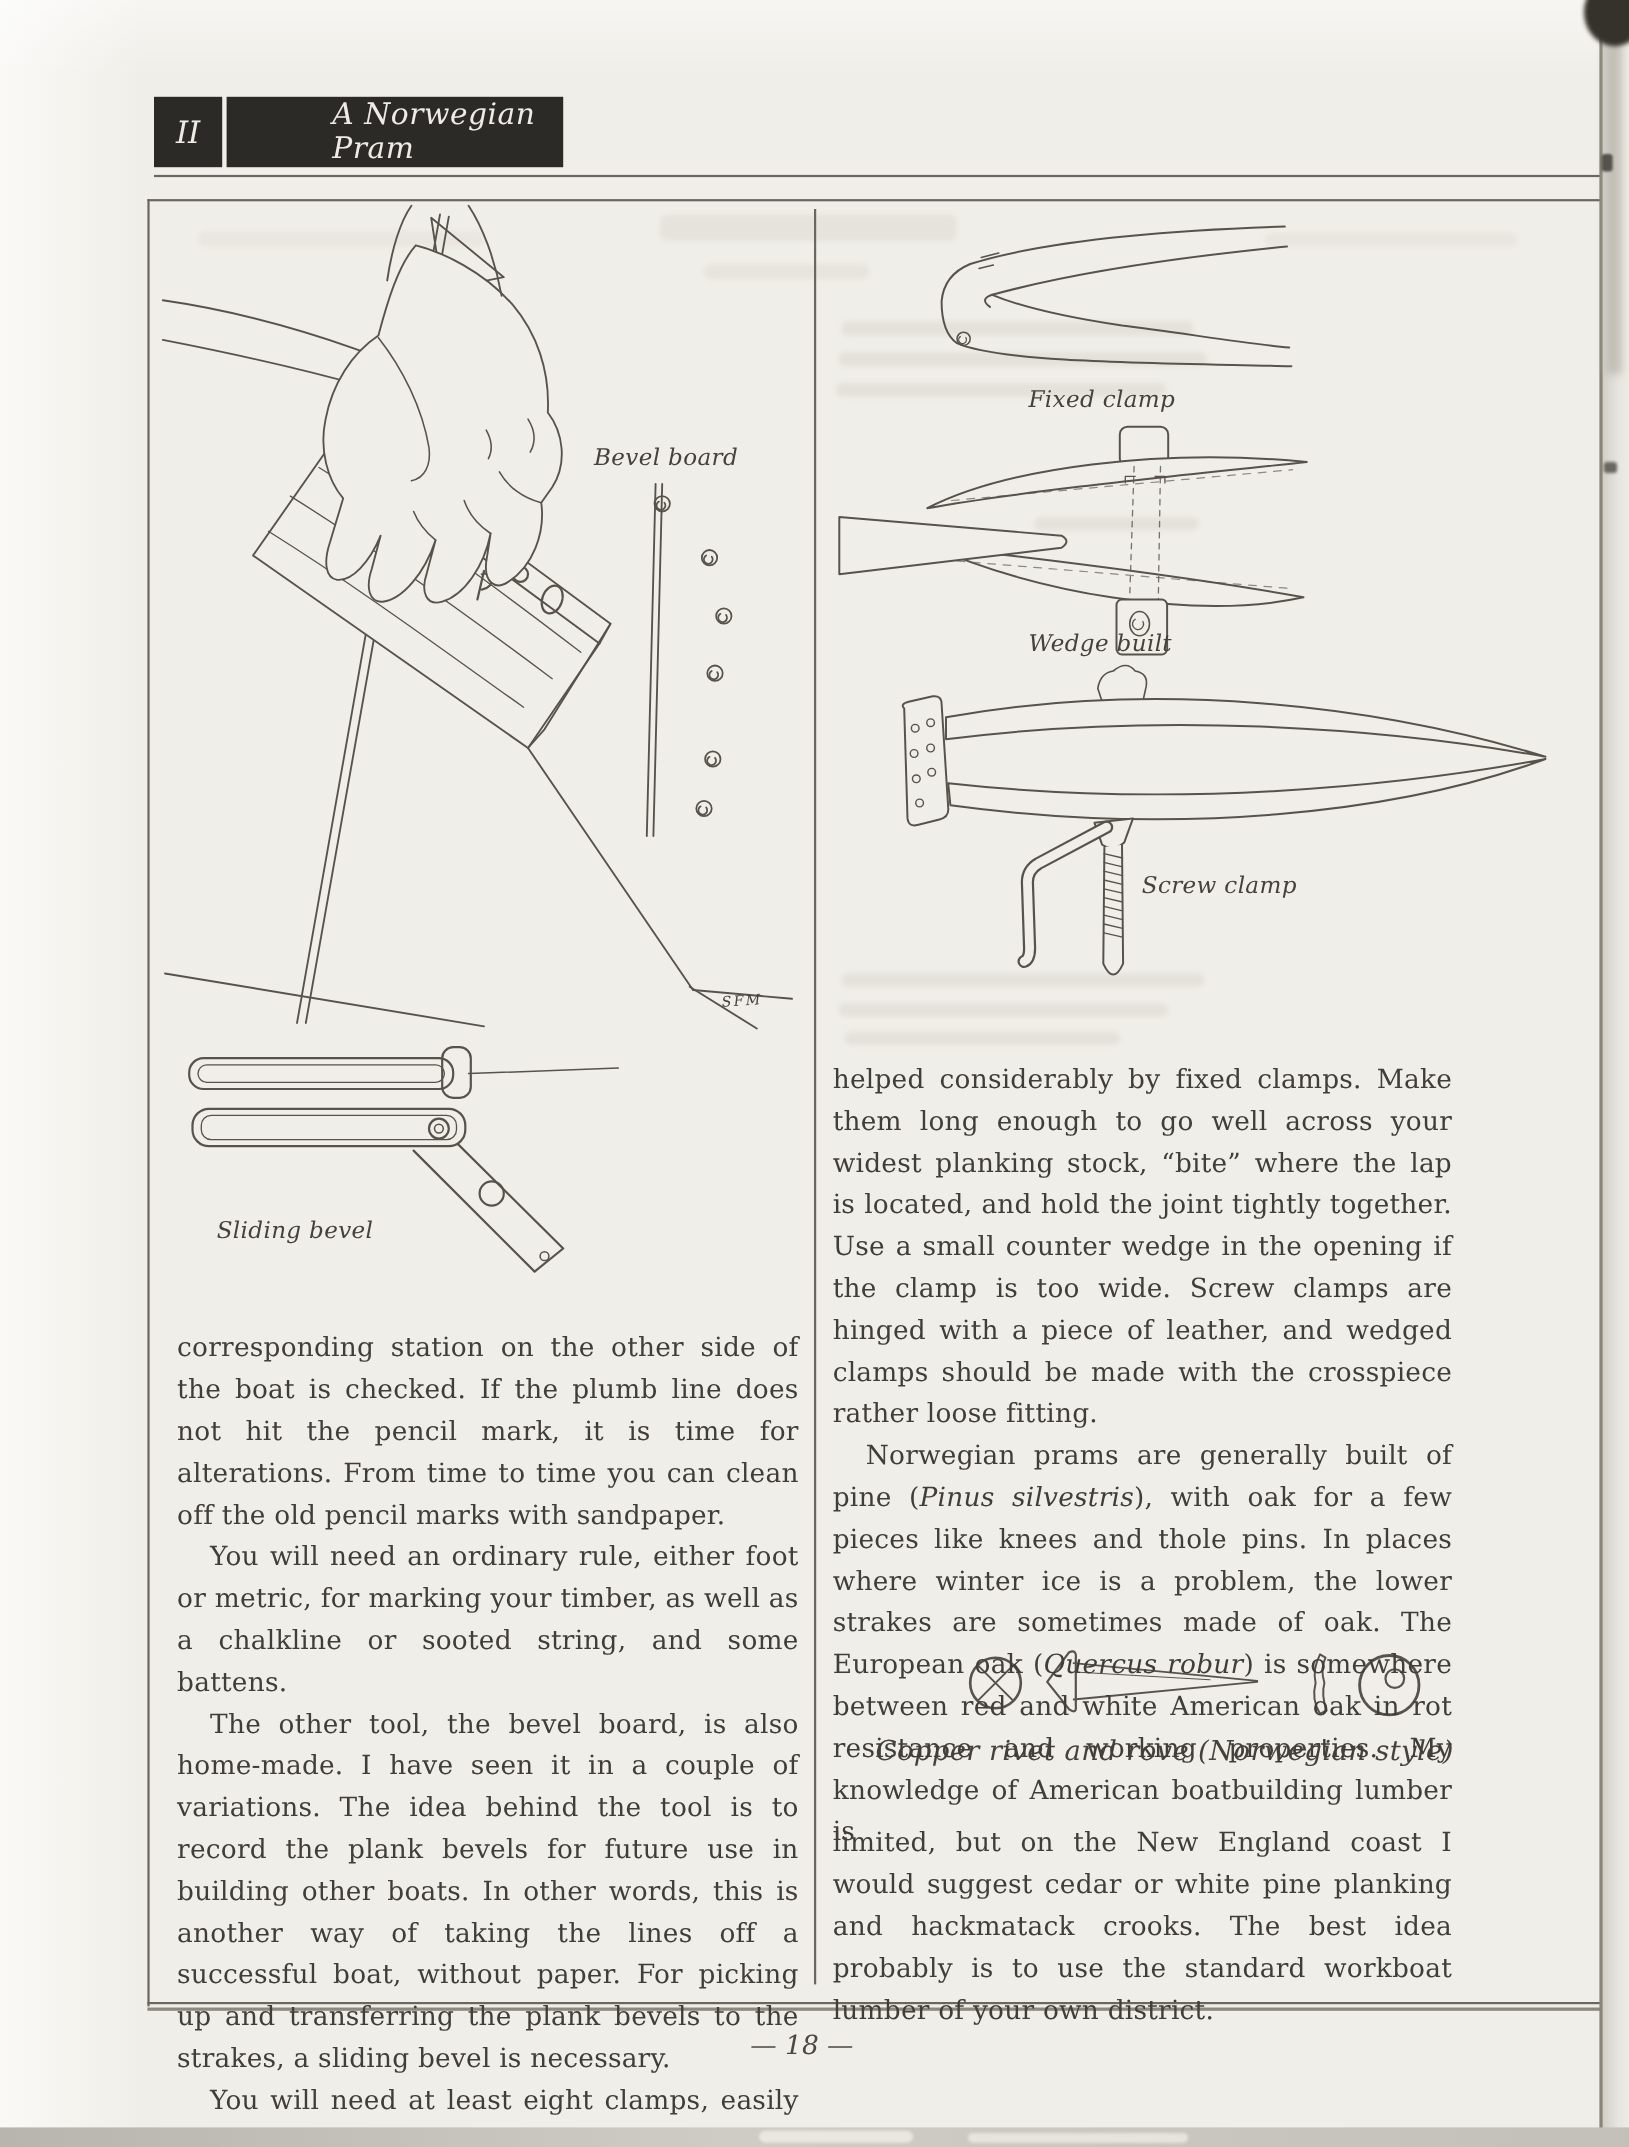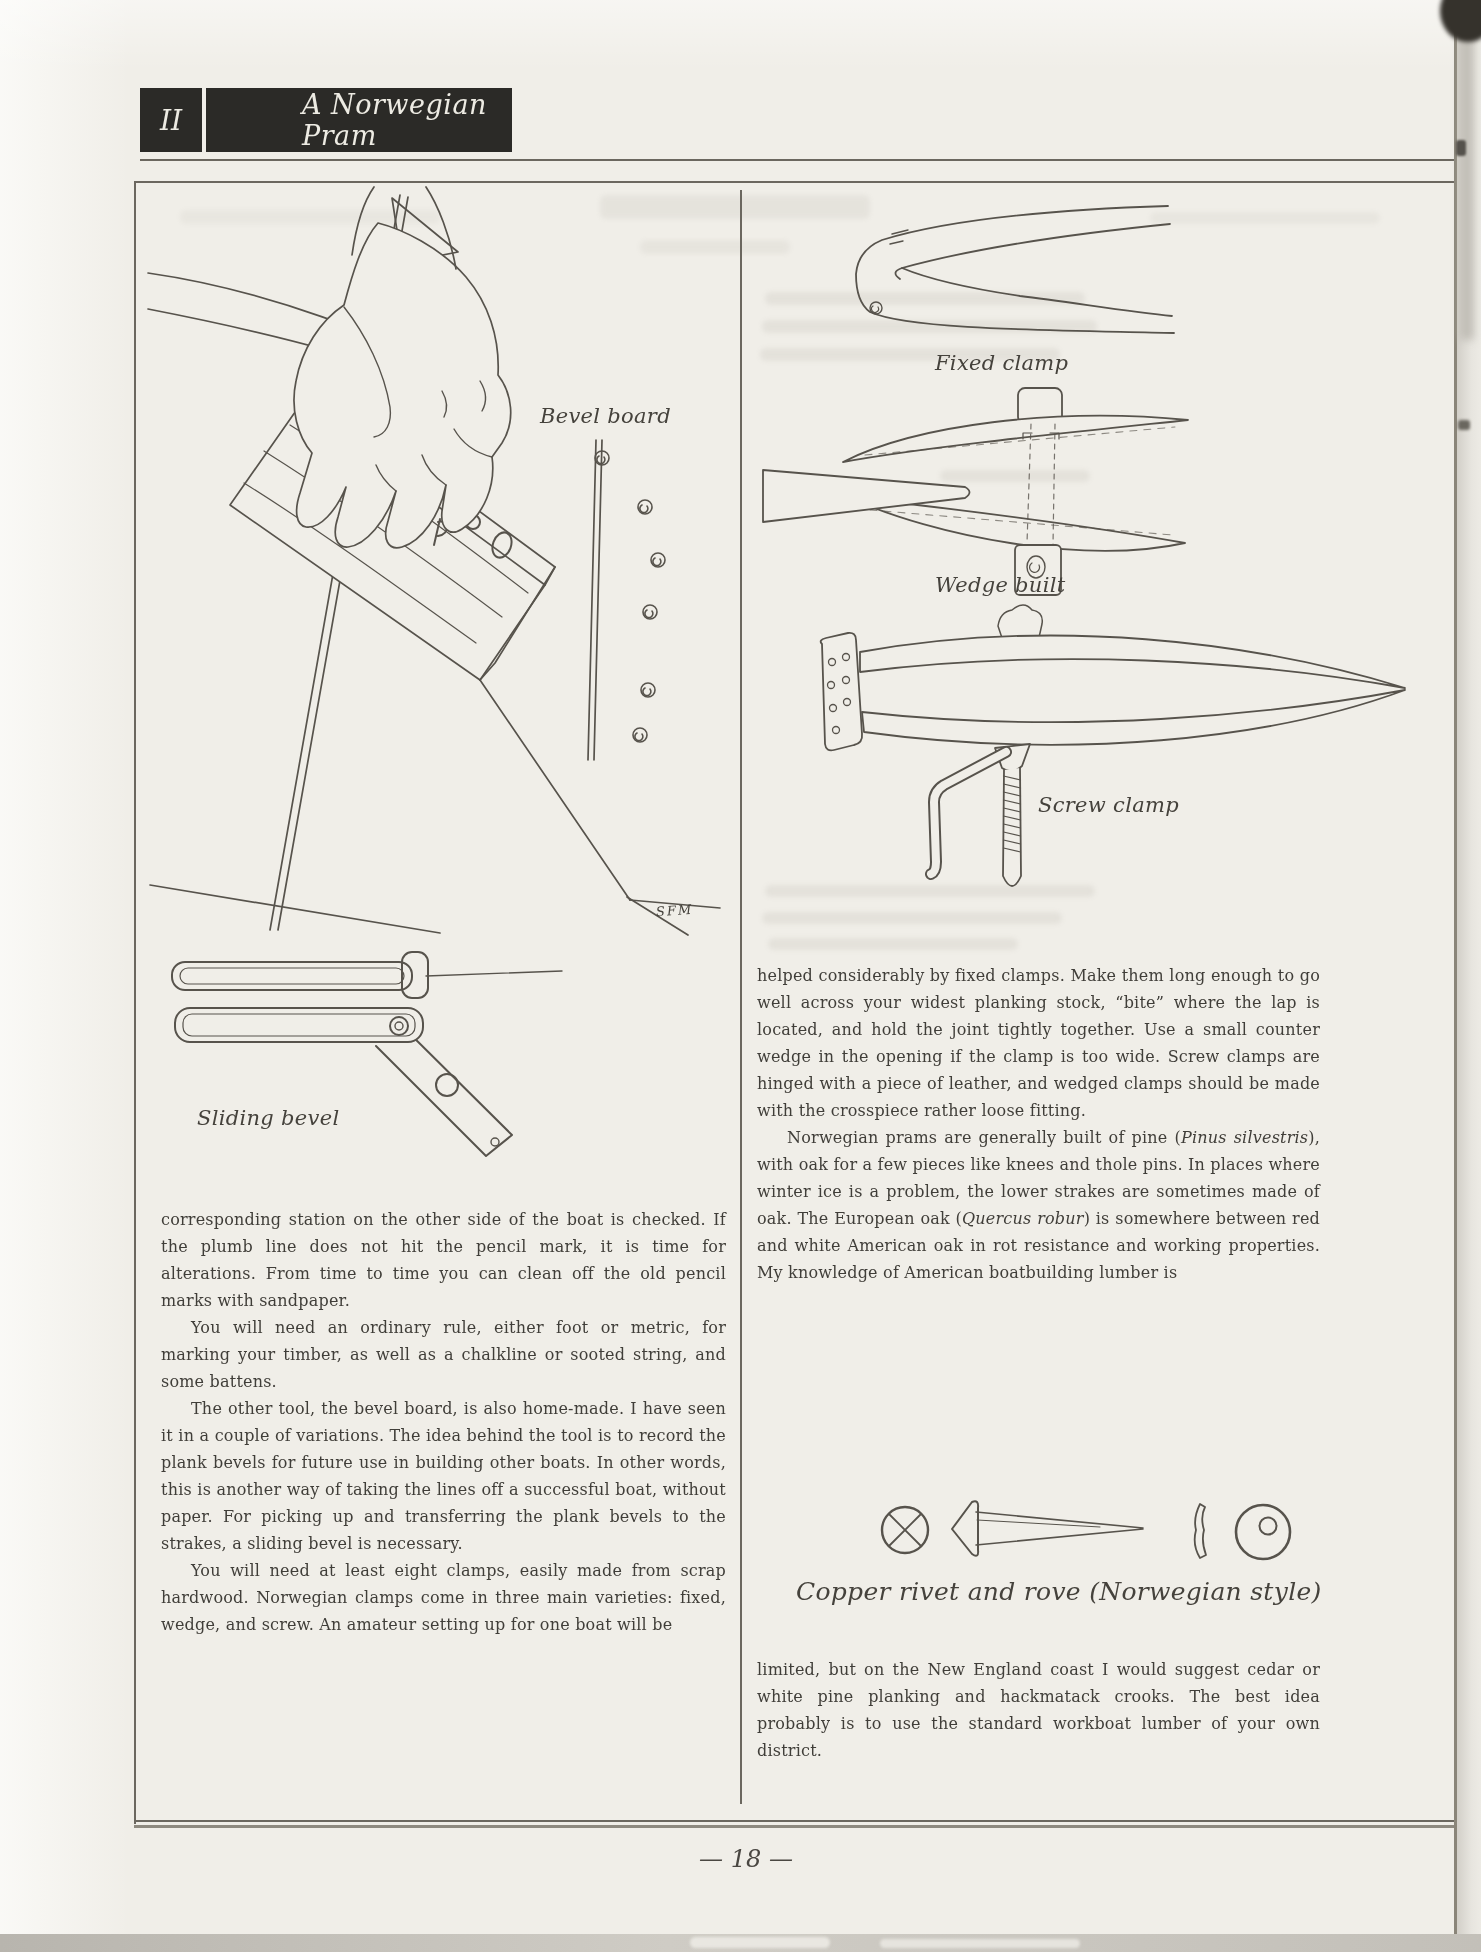--- a/index.html
+++ b/index.html
@@ -9,21 +9,21 @@
     font-family:"DejaVu Serif","Liberation Serif",serif;
   }
   .abs{position:absolute;}
   .rule{position:absolute;background:#6b675f;height:2px;}
   .vrule{position:absolute;background:#6b675f;width:2px;}
   .cap{
     position:absolute;font-style:italic;font-size:21px;color:#45423c;
     letter-spacing:.3px;white-space:nowrap;
   }
   .body{
-    position:absolute;font-size:16px;line-height:27px;color:#403e39;
+    position:absolute;font-size:24px;line-height:38px;color:#403e39;
     text-align:justify;letter-spacing:.2px;
   }
   .body p{margin:0;}
   .body p.ind{text-indent:30px;}
   .it{font-style:italic;}
   .ghost{position:absolute;background:#8e897d;opacity:.12;filter:blur(2.5px);border-radius:6px;}
   .bannerbox{
     position:absolute;top:88px;height:64px;background:#2b2a27;color:#edebe3;
     display:flex;align-items:center;font-style:italic;
   }
@@ -245,21 +245,21 @@
 
   <div class="body" style="left:757px;top:962px;width:563px;">
     <p>helped considerably by fixed clamps. Make them long enough to go well across your widest planking stock, “bite” where the lap is located, and hold the joint tightly together. Use a small counter wedge in the opening if the clamp is too wide. Screw clamps are hinged with a piece of leather, and wedged clamps should be made with the crosspiece rather loose fitting.</p>
     <p class="ind"><span>Norwegian prams are generally built of pine (</span><span class="it">Pinus silvestris</span><span>), with oak for a few pieces like knees and thole pins. In places where winter ice is a problem, the lower strakes are sometimes made of oak. The European oak (</span><span class="it">Quercus robur</span><span>) is somewhere between red and white American oak in rot resistance and working properties. My knowledge of American boatbuilding lumber is</span></p>
   </div>
 
   <div class="body" style="left:757px;top:1656px;width:563px;">
     <p>limited, but on the New England coast I would suggest cedar or white pine planking and hackmatack crooks. The best idea probably is to use the standard workboat lumber of your own district.</p>
   </div>
 
-  <div class="abs" style="left:671px;top:1845px;width:150px;text-align:center;font-style:italic;font-size:24px;color:#4a4742;">— 18 —</div>
+  <div class="abs" style="left:654px;top:1845px;width:150px;text-align:center;font-style:italic;font-size:24px;color:#4a4742;">— 18 —</div>
 
   <div class="abs" style="left:1457px;top:0;width:24px;height:1952px;background:linear-gradient(90deg,#d2cfc8,#e7e5df 60%,#edebe5);"></div>
   <div class="abs" style="left:1454px;top:0;width:3px;height:1952px;background:#8a8579;"></div>
   <div class="abs" style="left:1460px;top:0;width:14px;height:340px;background:#b9b6ae;filter:blur(4px);opacity:.8;"></div>
   <div class="abs" style="left:1440px;top:-20px;width:56px;height:62px;background:#35322c;border-radius:50%;filter:blur(2px);"></div>
   <div class="abs" style="left:1456px;top:140px;width:10px;height:16px;background:#55524c;filter:blur(1px);border-radius:3px;"></div>
   <div class="abs" style="left:1458px;top:420px;width:12px;height:10px;background:#6a675f;filter:blur(1.5px);border-radius:3px;"></div>
 
   <div class="abs" style="left:0;top:1934px;width:1481px;height:18px;background:linear-gradient(90deg,#b8b5ae,#cfccc5 45%,#c3c0b9);"></div>
   <div class="abs" style="left:690px;top:1937px;width:140px;height:11px;background:#e9e7e1;border-radius:6px;filter:blur(1.5px);"></div>

